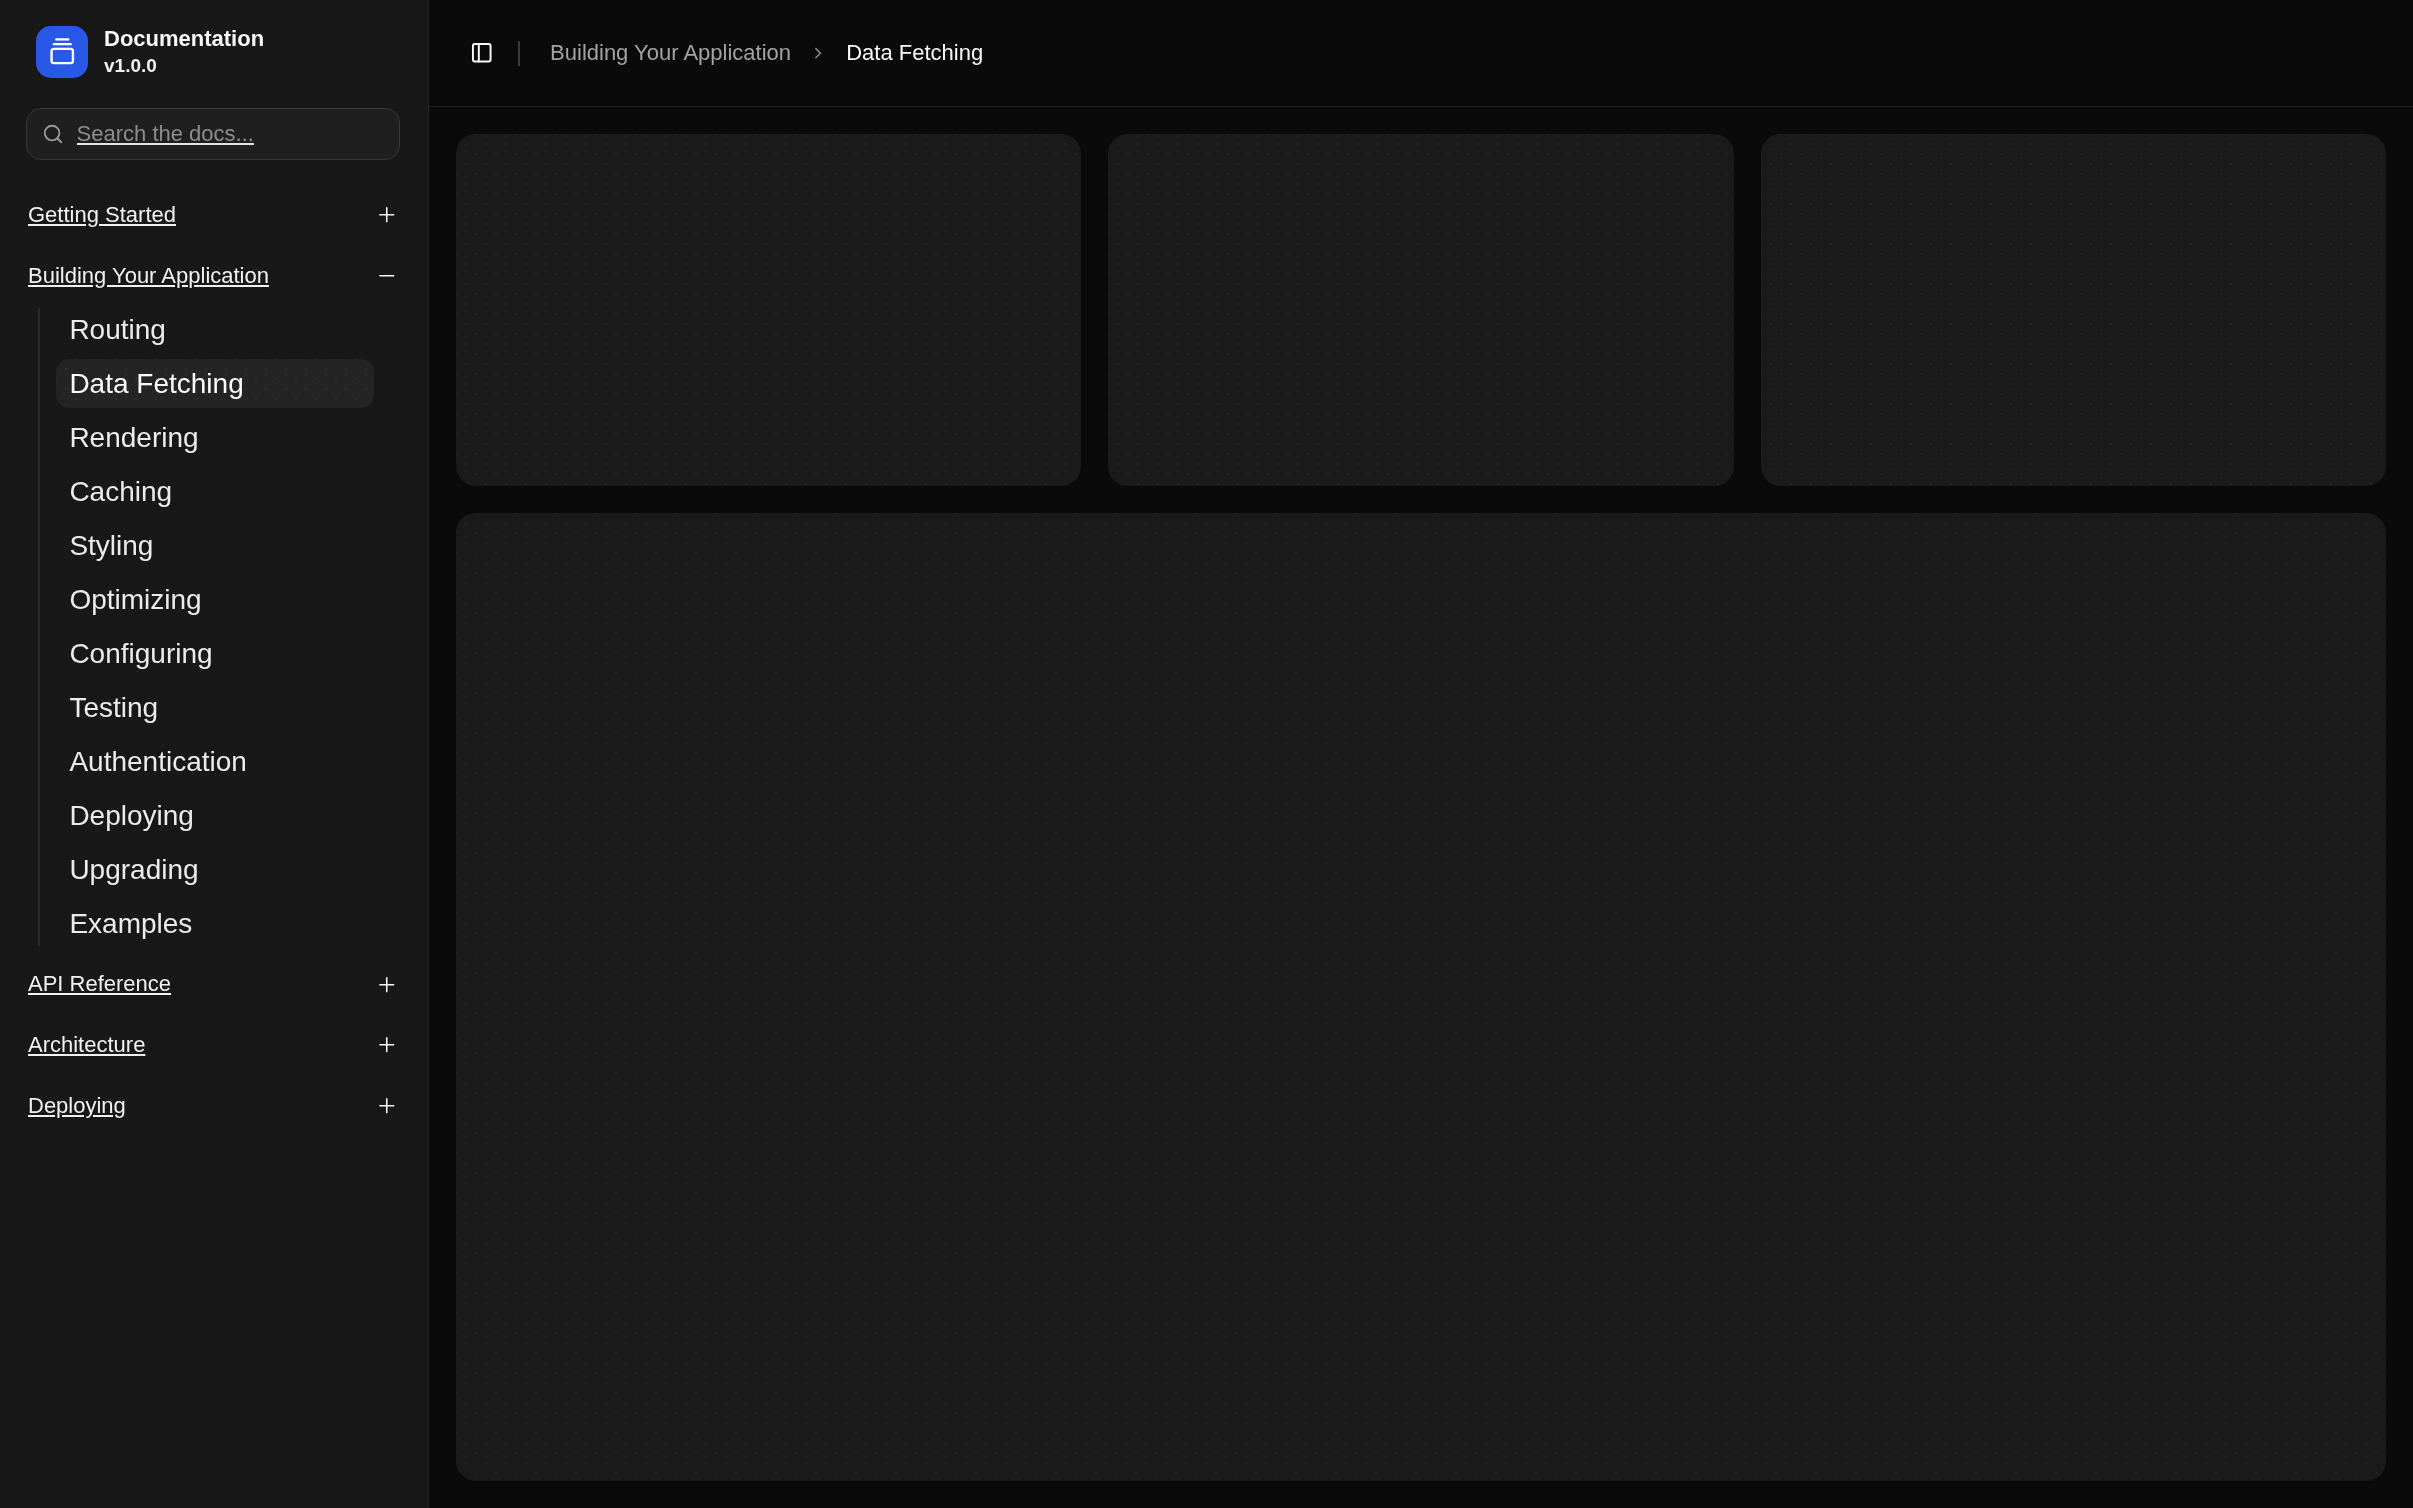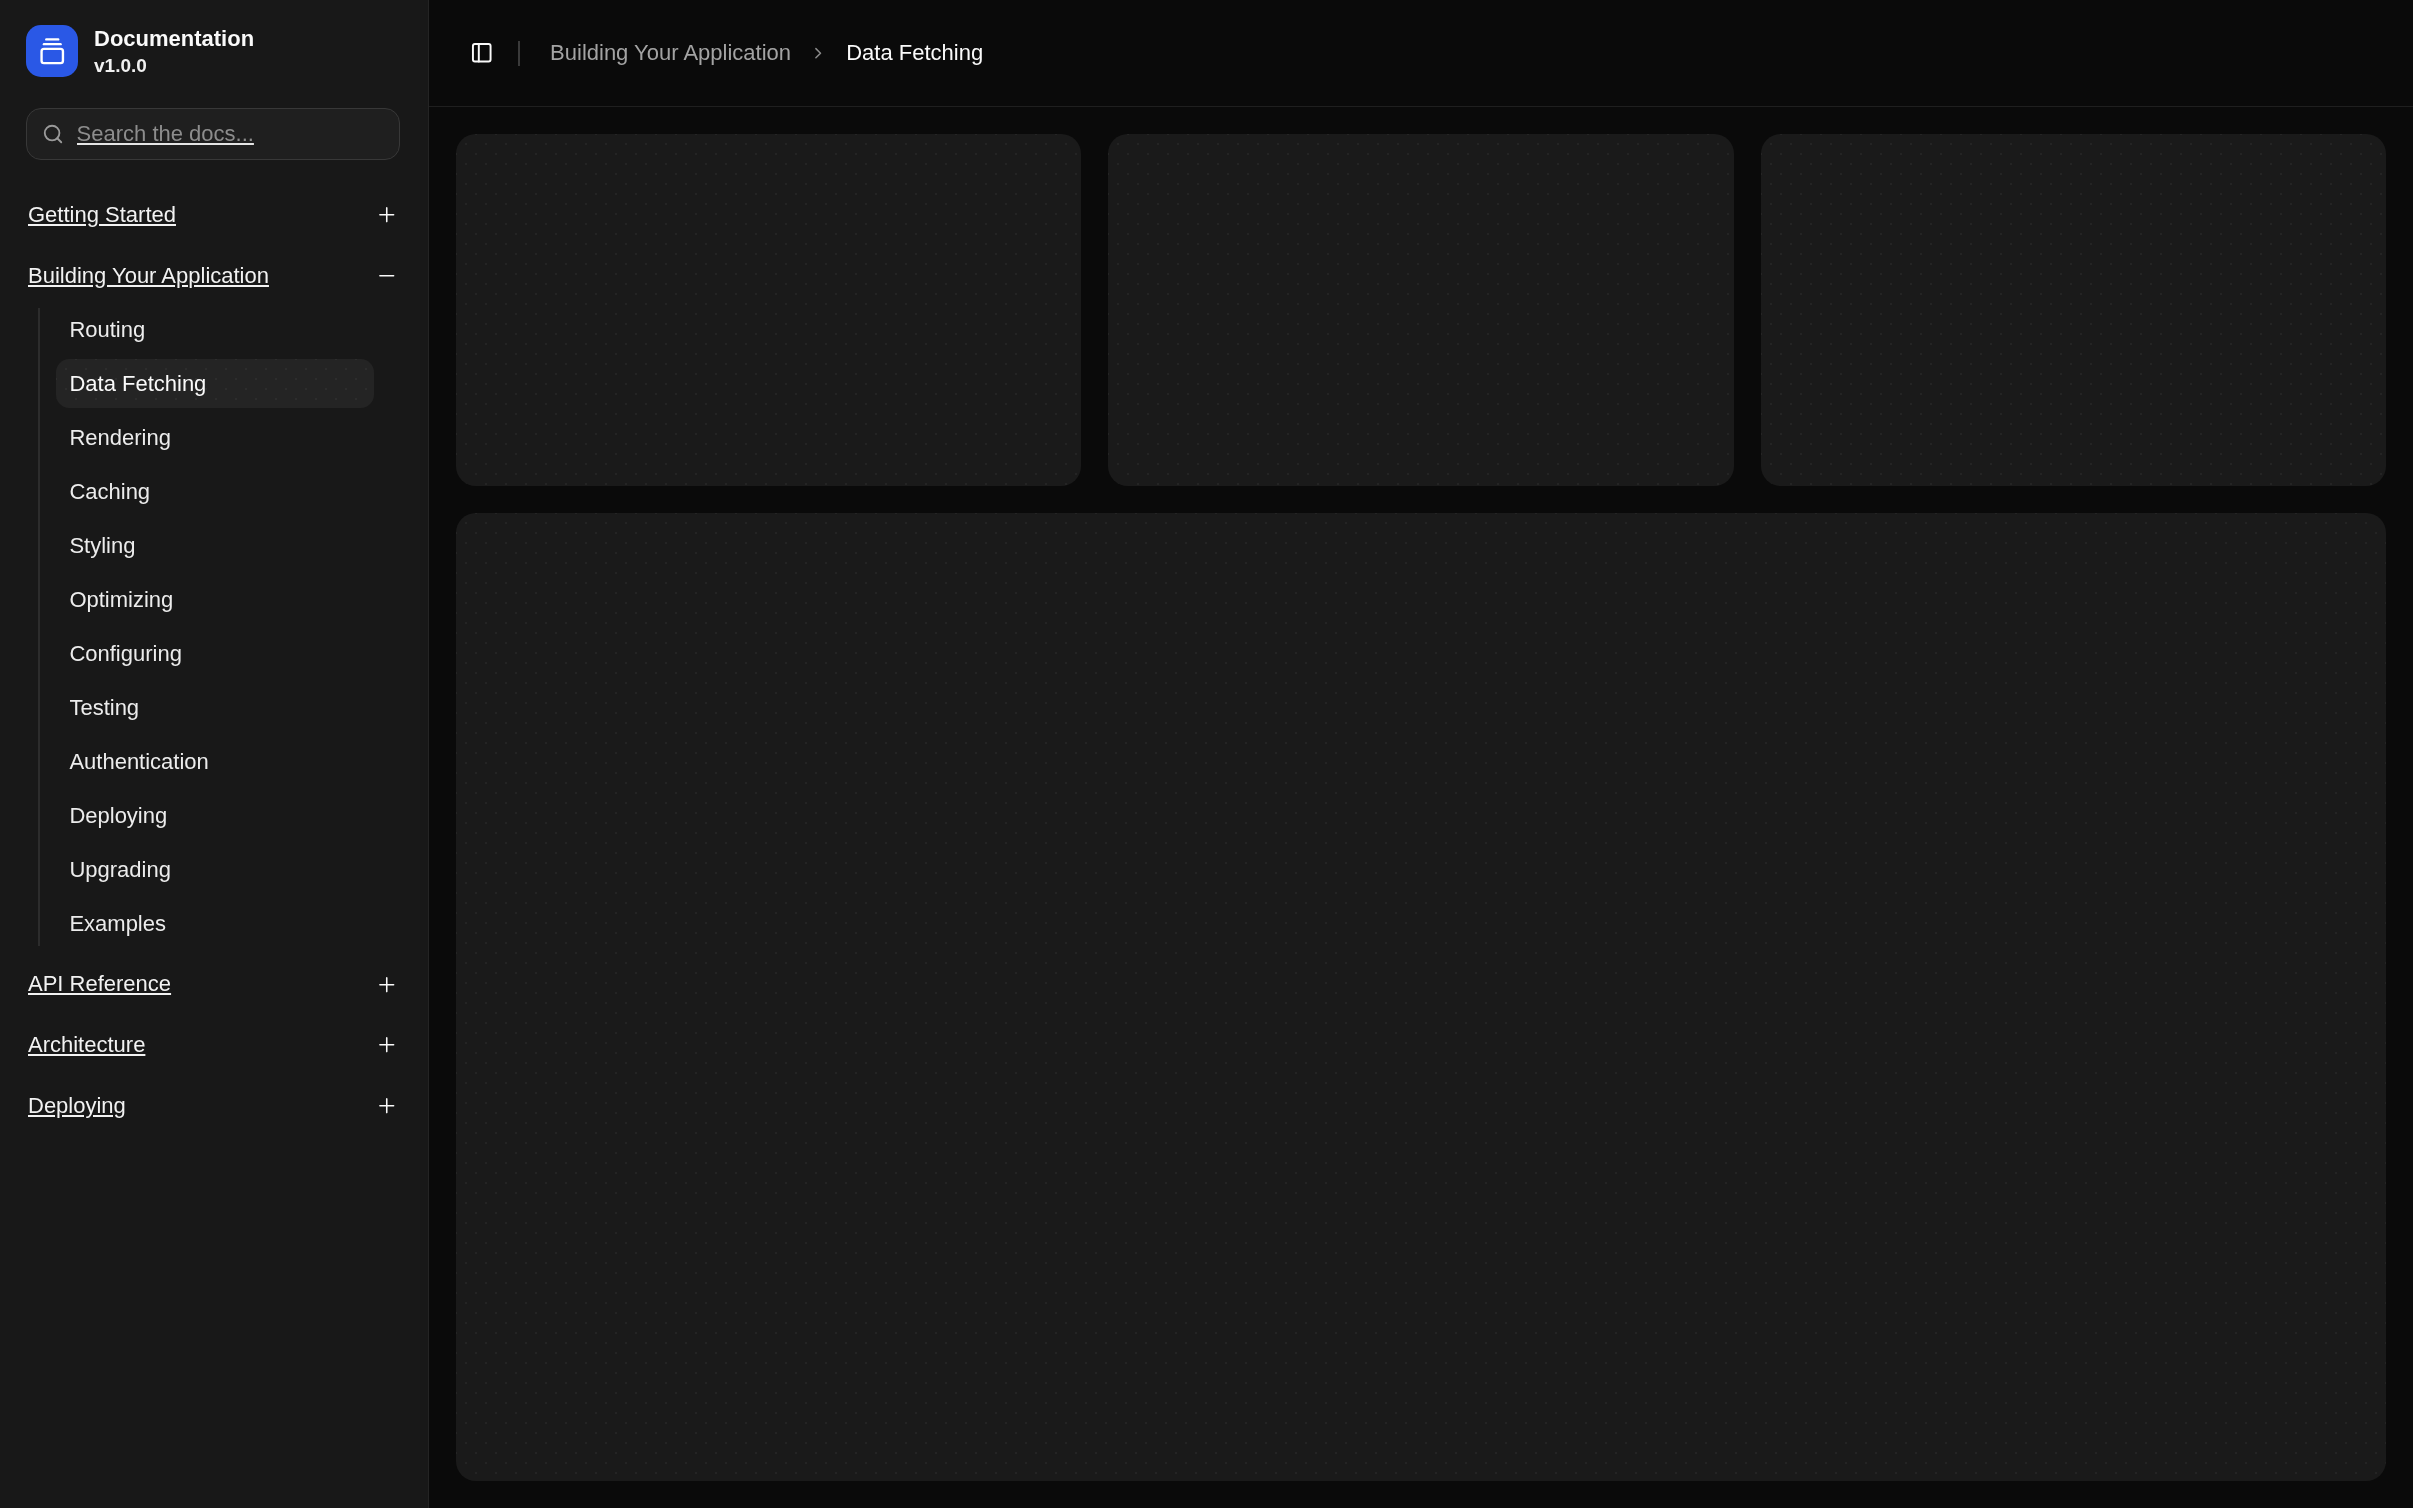--- a/index.html
+++ b/index.html
@@ -22,22 +22,23 @@
   }
 
   
   .sidebar {
     width: 429px; min-width: 429px; height: 100%;
     background: #181818;
     border-right: 1.7px solid #242424;
     display: flex; flex-direction: column;
   }
   .sidebar-header {
-    display: flex; align-items: flex-start;
+    display: flex; align-items: center;
     padding: 25px 27px 0 26px;
+    margin-left: 10px;
   }
   .logo-box {
     width: 52px; height: 52px; border-radius: 15px;
     background: #2a58e6;
     display: flex; align-items: center; justify-content: center;
     flex: none;
   }
   .app-title-block { margin-left: 16px; display: flex; flex-direction: column; }
   .app-title { font-size: 22px; font-weight: 700; line-height: 28px; color: #fafafa; }
   .app-version { font-size: 19px; font-weight: 700; line-height: 25px; color: #f0f0f0; }
@@ -79,21 +80,21 @@
     content: "";
     position: absolute; left: 38px; top: 5px; bottom: 5px; width: 1.7px;
     background: #2c2c2c;
   }
   .sub-row { height: 54px; display: flex; align-items: center; }
   .sub-btn {
     width: 318px; height: 49px;
     border-radius: 13.4px;
     display: flex; align-items: center;
     padding: 0 13.4px;
-    font-size: 22px; color: #ececec;
+    font-size: 28px; color: #ececec;
     cursor: pointer;
   }
   .sub-btn.active { background-color: #242424; color: #fafafa; }
 
   
   .main { flex: 1; display: flex; flex-direction: column; min-width: 0; }
   .topbar {
     height: 107px; min-height: 107px;
     border-bottom: 1.7px solid #1f1f1f;
     display: flex; align-items: center;

